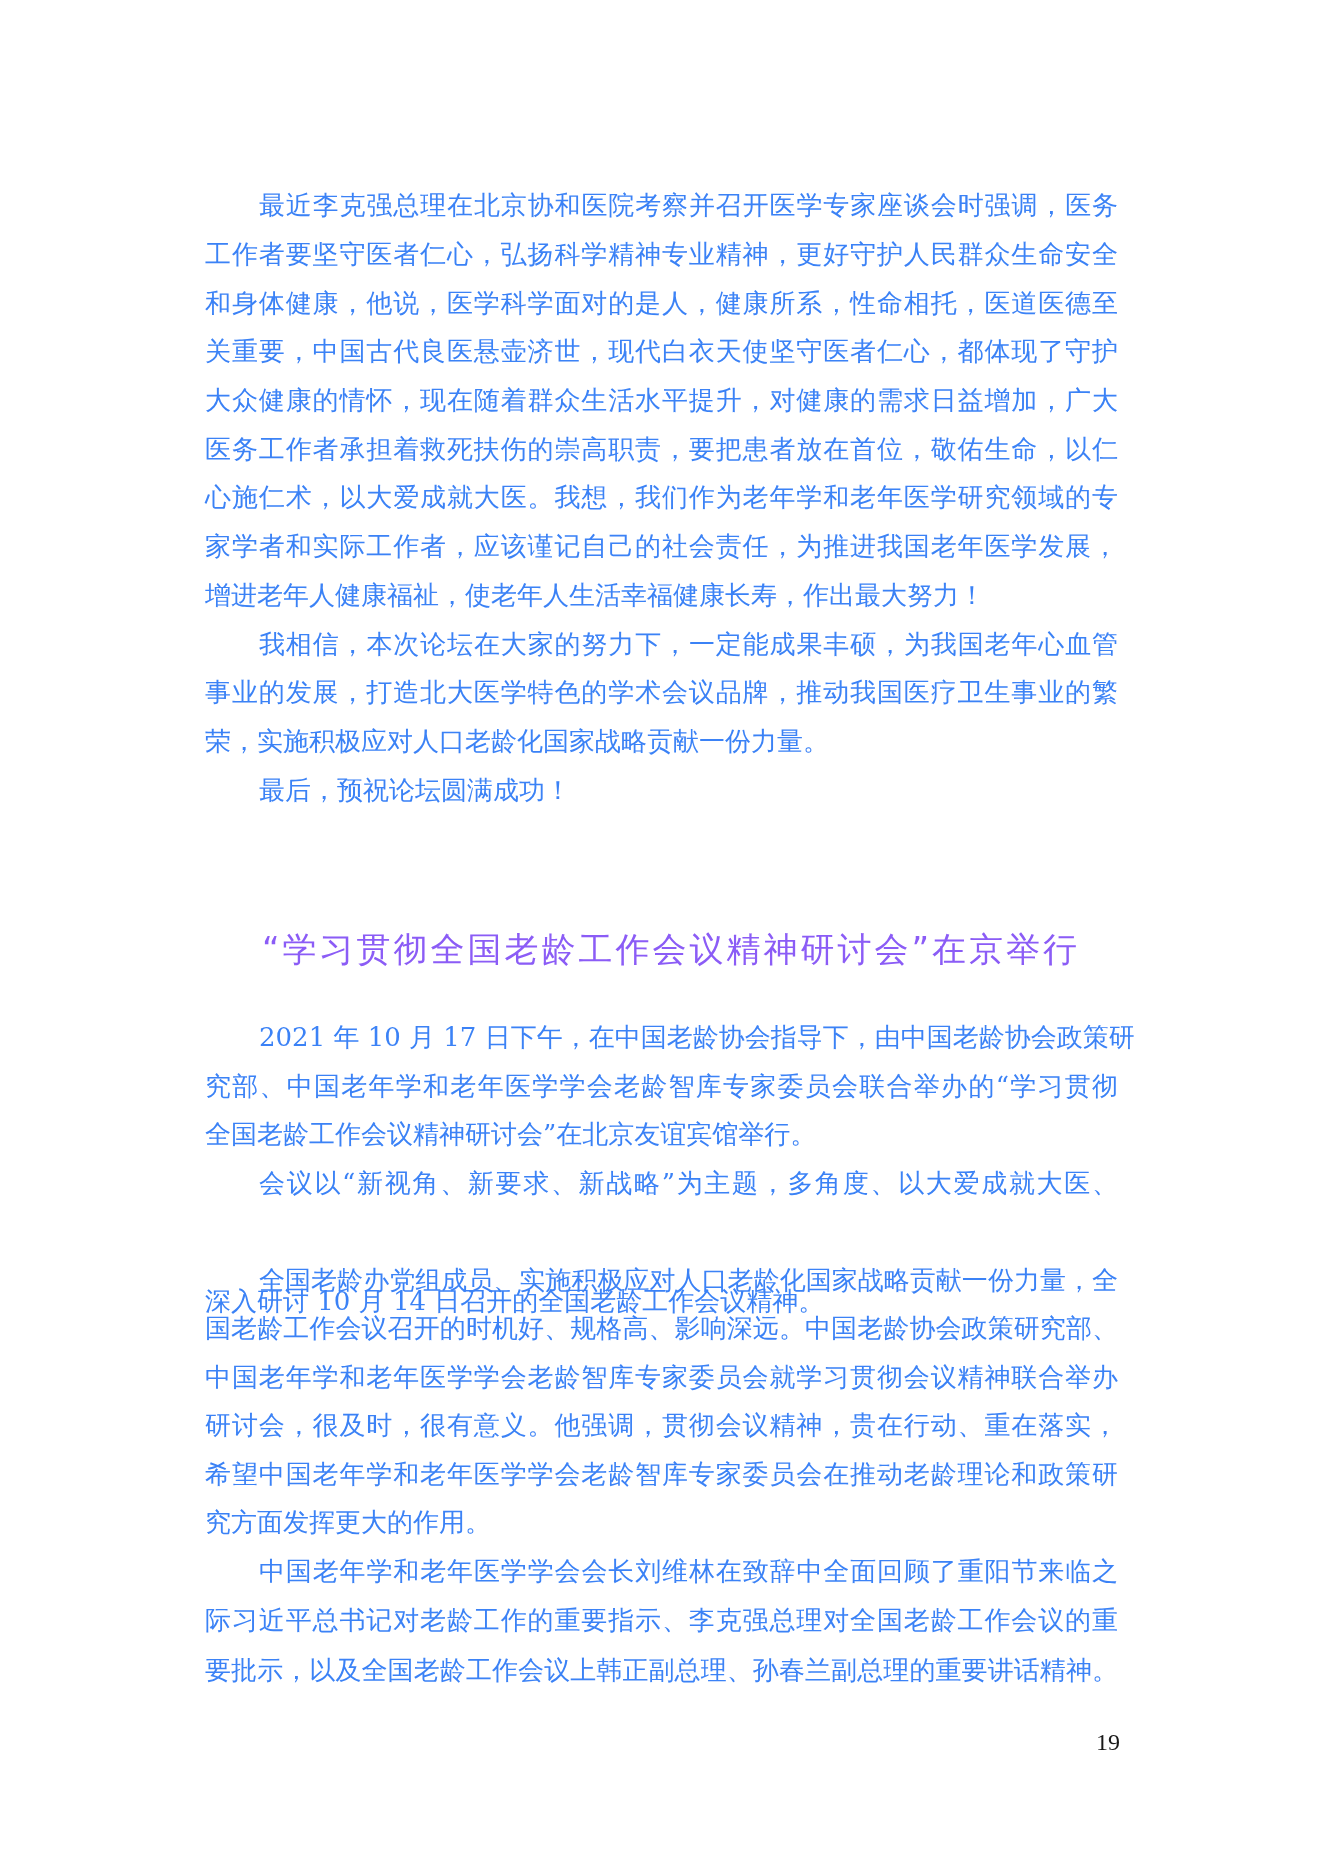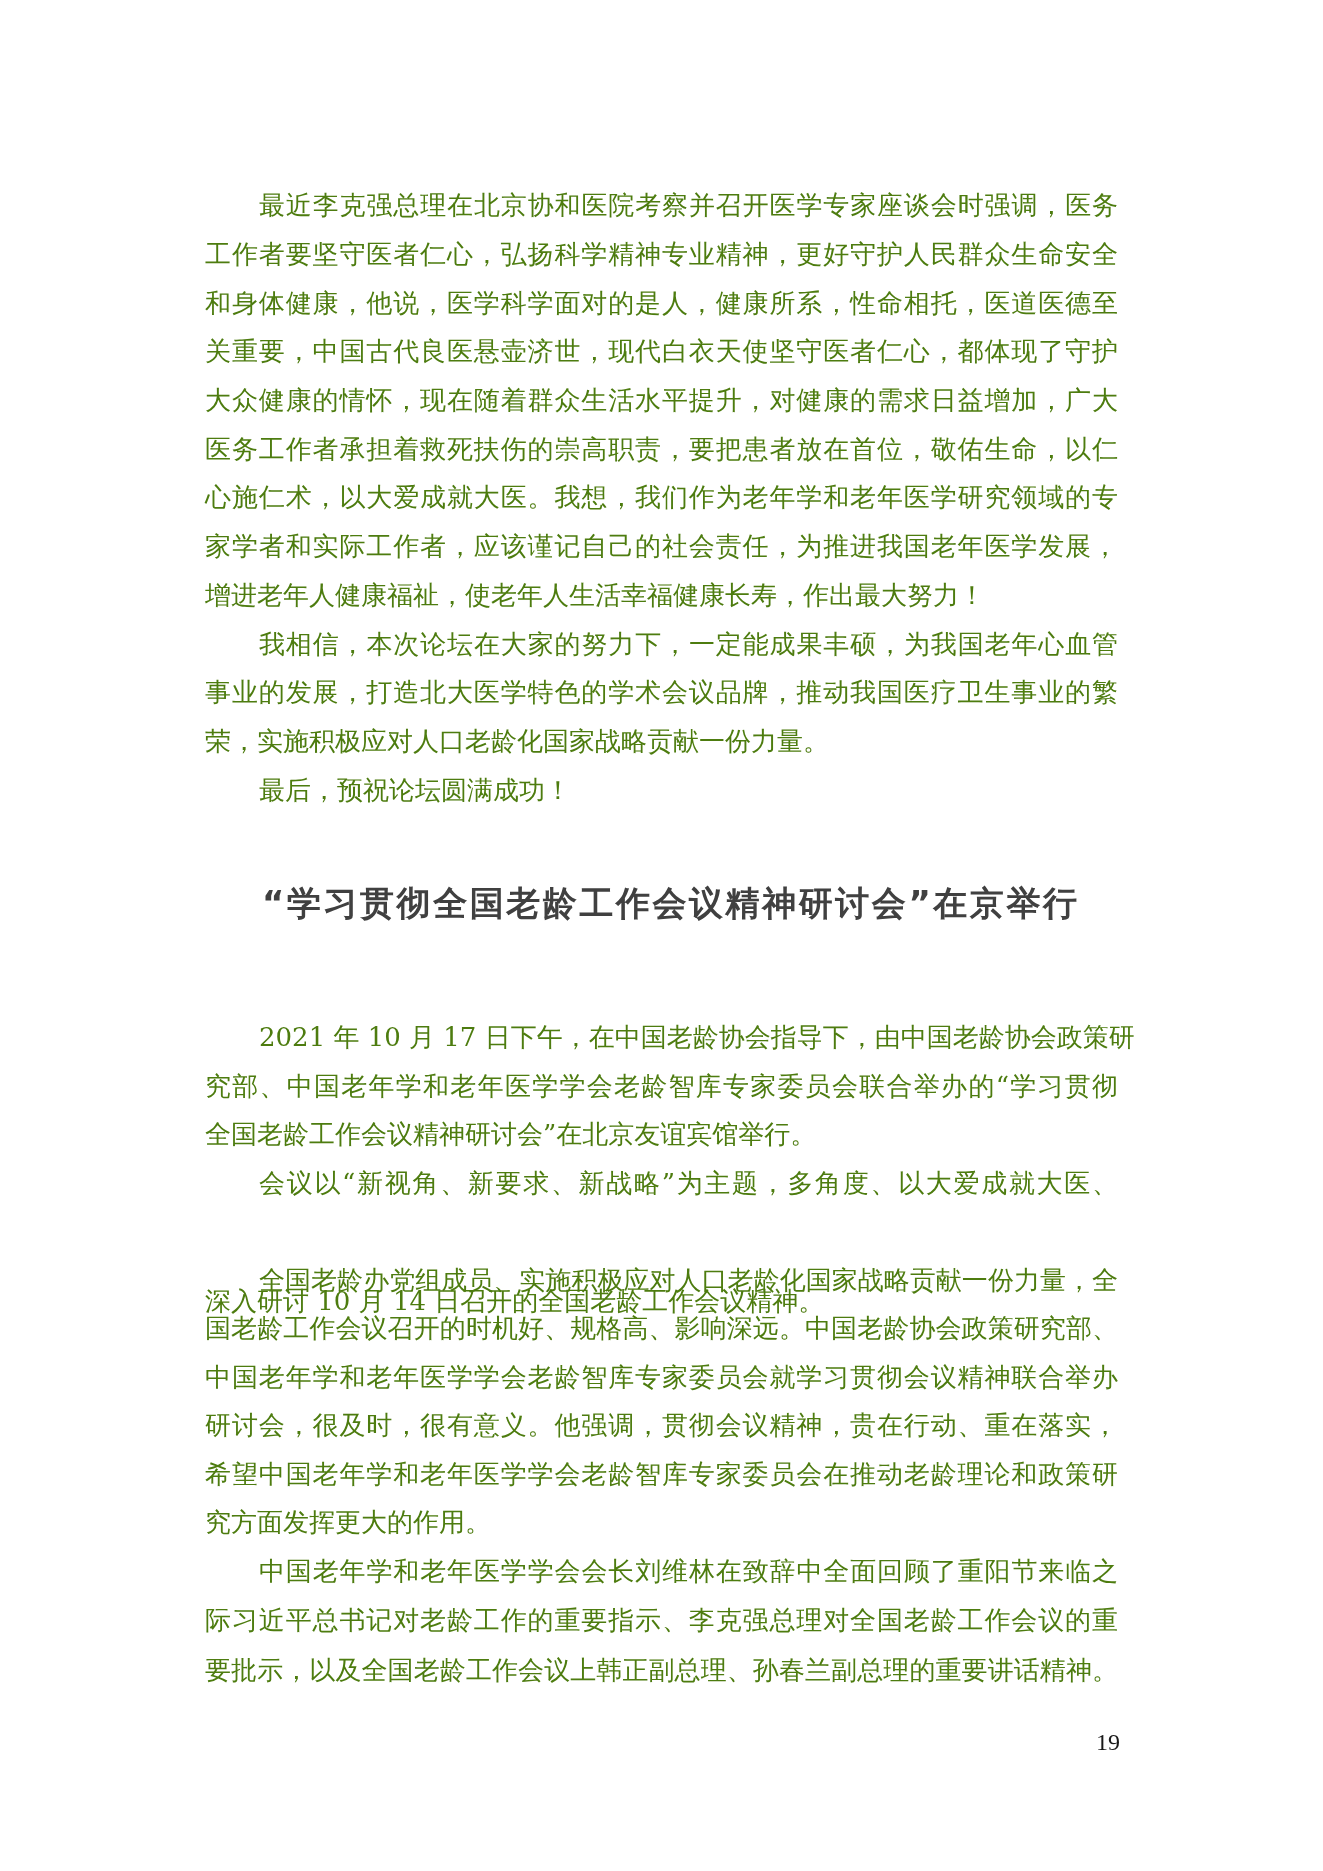--- a/index.html
+++ b/index.html
@@ -6,39 +6,39 @@
   body { width: 1323px; height: 1871px; position: relative; overflow: hidden; }
   .page { position: absolute; left: 0; top: 0; width: 1323px; height: 1871px; background: #ffffff; }
   .line {
     position: absolute;
     left: 205px;
     width: 913px;
     height: 40px;
     line-height: 40px;
     font-family: "DejaVu Serif", "Liberation Serif", serif;
     font-size: 26px;
-    color: #4d7c0f;
+    color: #3b82f6;
     white-space: nowrap;
     text-align: justify;
     text-align-last: justify;
     overflow: visible;
   }
   .line.indent { left: 259px; width: 859px; }
   .line.last { text-align: right; text-align-last: left; }
   .title {
     position: absolute;
     left: 262px;
     width: 815px;
-    top: 880px;
+    top: 926px;
     height: 46px;
     line-height: 46px;
     font-family: "DejaVu Sans", "Liberation Sans", sans-serif;
-    font-weight: bold;
+    font-weight: normal;
     font-size: 34px;
-    color: #404040;
+    color: #8b5cf6;
     white-space: nowrap;
     text-align: justify;
     text-align-last: justify;
   }
   .page-number {
     position: absolute;
     left: 1090px;
     top: 1727px;
     width: 30px;
     height: 30px;

